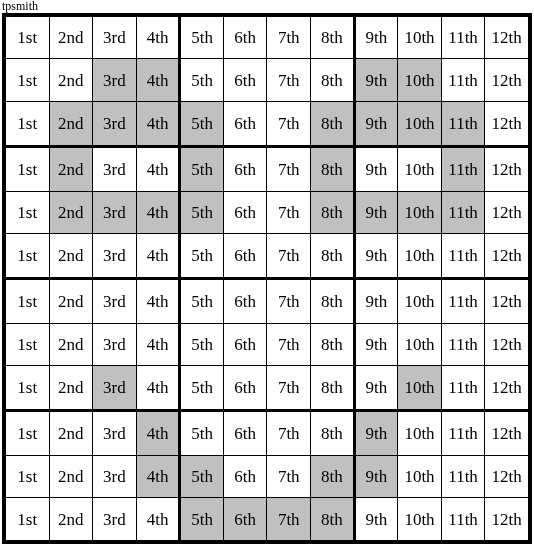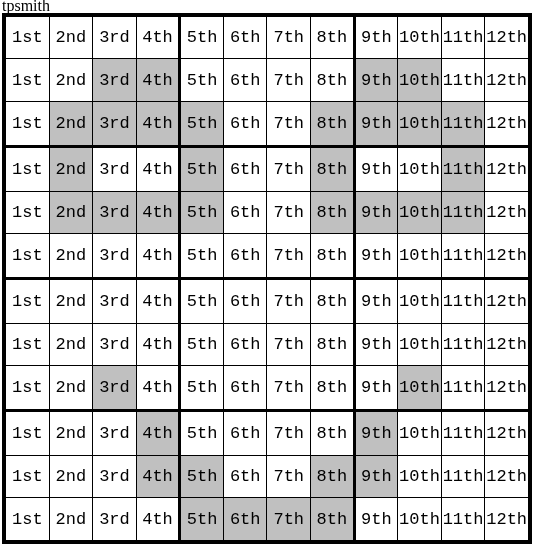--- a/index.html
+++ b/index.html
@@ -19,21 +19,21 @@
     position: relative;
     width: 534px;
     height: 546px;
   }
 
   #corner-label {
     position: absolute;
     left: 2px;
     top: 0px;
     font-family: "Liberation Serif", "DejaVu Serif", serif;
-    font-size: 16px;
+    font-size: 12px;
     line-height: 12px;
     color: #000000;
     white-space: nowrap;
   }
 
   #grid-wrap {
     position: absolute;
     left: 2px;
     top: 13px;
     width: 530px;
@@ -41,21 +41,20 @@
     box-sizing: border-box;
     border: 3px solid #000000;
     background: #ffffff;
   }
 
   table.grid {
     border-collapse: collapse;
     table-layout: fixed;
     width: 100%;
     height: 100%;
-    font-family: Liberation Mono, monospace;
   }
 
   table.grid td {
     border: 1px solid #000000;
     text-align: center;
     vertical-align: middle;
     font-size: 17px;
     line-height: 1;
     color: #000000;
     background: #ffffff;

